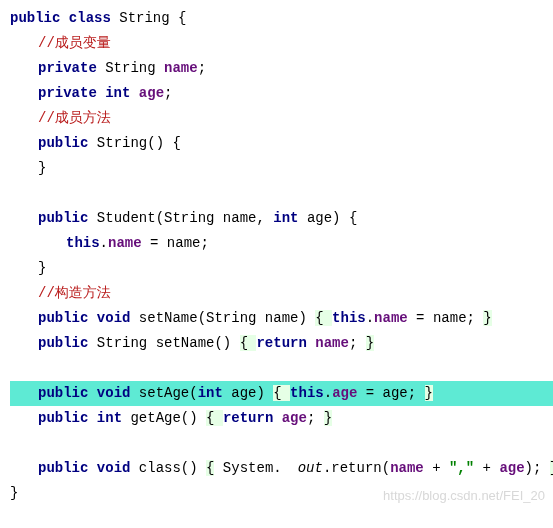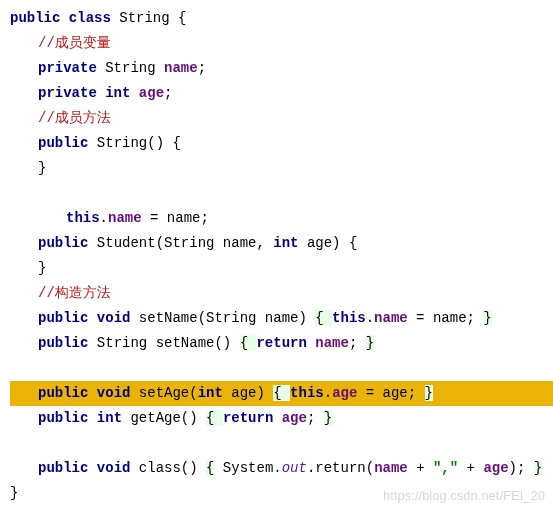--- a/index.html
+++ b/index.html
@@ -12,22 +12,22 @@
     color: #000000;
     width: 553px;
     box-sizing: border-box;
     position: relative;
   }
   .line { white-space: pre; position: relative; }
   .kw { color: #000080; font-weight: bold; }
   .ident { color: #660e7a; font-weight: bold; }
   .comment { color: #b91c1c; }
   .hl { background: #e6ffe6; }
-  .hl-line { background: #eab308; display: block; width: 100%; }
-  .static-ident { color: #4c1d95; font-style: italic; }
+  .hl-line { background: #5eead4; display: block; width: 100%; }
+  .static-ident { color: #000000; font-style: italic; margin-left: 16px; }
   .str { color: #008000; font-weight: bold; }
   .watermark {
     position: absolute;
     bottom: 4px;
     right: 8px;
     color: #d8d8d8;
     font-family: Arial, sans-serif;
     font-size: 13px;
     pointer-events: none;
   }
@@ -48,23 +48,23 @@
 <div class="line"><span class="pad1"><span class="kw">private</span> <span class="kw">int</span> <span class="ident">age</span><span>;</span></span></div>
 
 <div class="line"><span class="pad1"><span class="comment">//成员方法</span></span></div>
 
 <div class="line"><span class="pad1"><span class="kw">public</span> <span>String() {</span></span></div>
 
 <div class="line"><span class="pad1"><span>}</span></span></div>
 
 <div class="line">&nbsp;</div>
 
+<div class="line"><span class="pad1"><span class="kw">public</span> <span>Student(String name, </span><span class="kw">int</span><span> age) {</span></span></div>
+
 <div class="line"><span class="pad2"><span class="kw">this</span><span>.</span><span class="ident">name</span><span> = name;</span></span></div>
-
-<div class="line"><span class="pad1"><span class="kw">public</span> <span>Student(String name, </span><span class="kw">int</span><span> age) {</span></span></div>
 
 
 <div class="line"><span class="pad1"><span>}</span></span></div>
 
 <div class="line"><span class="pad1"><span class="comment">//构造方法</span></span></div>
 
 <div class="line"><span class="pad1"><span class="kw">public</span> <span class="kw">void</span> <span>setName(String name) </span><span class="hl">{ </span><span class="kw">this</span><span>.</span><span class="ident">name</span><span> = name; </span><span class="hl">}</span></span></div>
 
 <div class="line"><span class="pad1"><span class="kw">public</span> <span>String setName() </span><span class="hl">{ </span><span class="kw">return</span><span> </span><span class="ident">name</span><span>; </span><span class="hl">}</span></span></div>
 

